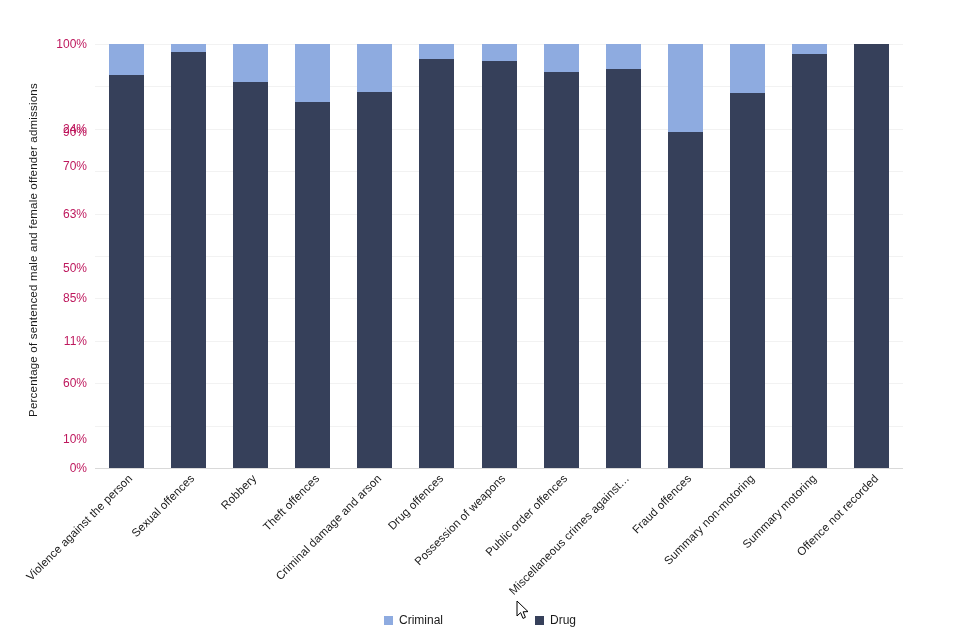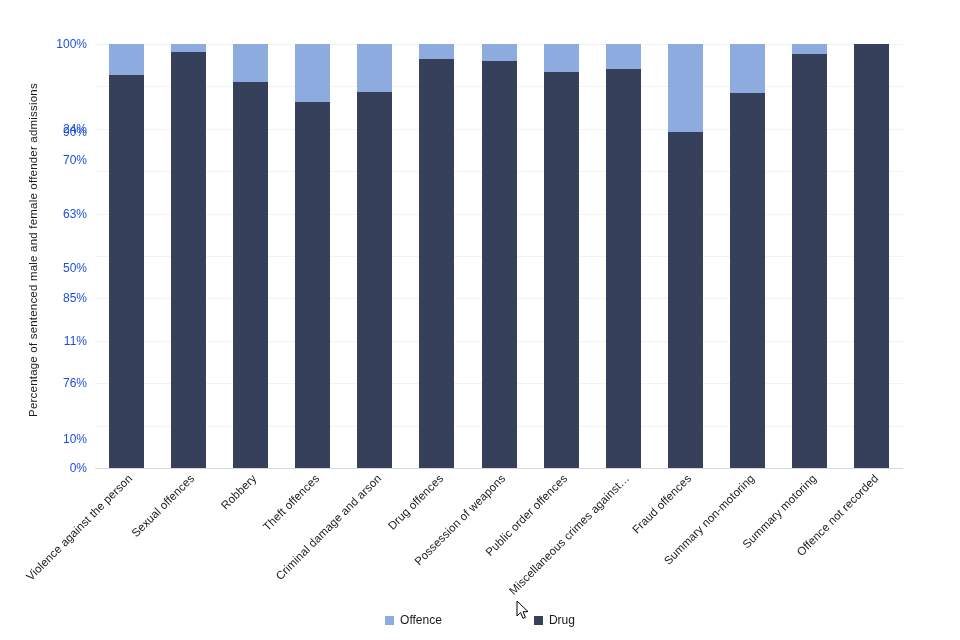--- a/index.html
+++ b/index.html
@@ -58,21 +58,21 @@
     background: #d9d9d9;
   }
 
   
   .y-tick {
     position: absolute;
     right: 8px;
     width: 60px;
     text-align: right;
     font-size: 12px;
-    color: #1d4ed8;
+    color: #be185d;
     transform: translateY(-50%);
     white-space: nowrap;
   }
   .y-ticks-wrap {
     position: absolute;
     left: 0px;
     top: 44px;
     width: 95px;
     height: 424px;
   }
@@ -169,26 +169,26 @@
 </head>
 <body>
 
 <div id="chart-root">
 
   <div class="y-axis-title">Percentage of sentenced male and female offender admissions</div>
 
   <div class="y-ticks-wrap">
       <div class="y-tick" style="top: 424px;">0%</div>
       <div class="y-tick" style="top: 395px;">10%</div>
-      <div class="y-tick" style="top: 339.2px;">76%</div>
+      <div class="y-tick" style="top: 339.2px;">60%</div>
       <div class="y-tick" style="top: 296.8px;">11%</div>
       <div class="y-tick" style="top: 254.4px;">85%</div>
       <div class="y-tick" style="top: 224px;">50%</div>
       <div class="y-tick" style="top: 169.6px;">63%</div>
-      <div class="y-tick" style="top: 116px;">70%</div>
+      <div class="y-tick" style="top: 122px;">70%</div>
       <div class="y-tick" style="top: 84.8px;">24%</div>
       <div class="y-tick" style="top: 42.4px; margin-top: 46px;">90%</div>
       <div class="y-tick" style="top: 0px;">100%</div>
     </div>
 
   <div class="plot-area">
     <div class="gridlines-layer">
         <div class="gridline baseline" style="top: 424px;"></div>
         <div class="gridline" style="top: 381.6px;"></div>
         <div class="gridline" style="top: 339.2px;"></div>
@@ -294,21 +294,21 @@
       <div class="x-label" style="left: 228.308px; width: 300px;">Miscellaneous crimes against…</div>
       <div class="x-label" style="left: 290.462px; width: 300px;">Fraud offences</div>
       <div class="x-label" style="left: 352.615px; width: 300px;">Summary non-motoring</div>
       <div class="x-label" style="left: 414.769px; width: 300px;">Summary motoring</div>
       <div class="x-label" style="left: 476.923px; width: 300px;">Offence not recorded</div>
     </div>
 
   <div class="legend">
     <div class="legend-item">
       <span class="legend-swatch females"></span>
-      <span>Offence</span>
+      <span>Criminal</span>
     </div>
     <div class="legend-item">
       <span class="legend-swatch males"></span>
       <span>Drug</span>
     </div>
   </div>
 
   <svg class="cursor" viewBox="0 0 14 20">
     <path d="M1,1 L1,16 L4.6,12.6 L7,18.4 L9.4,17.3 L7.1,11.8 L12,11.6 Z" fill="#ffffff" stroke="#000000" stroke-width="1"></path>
   </svg>

